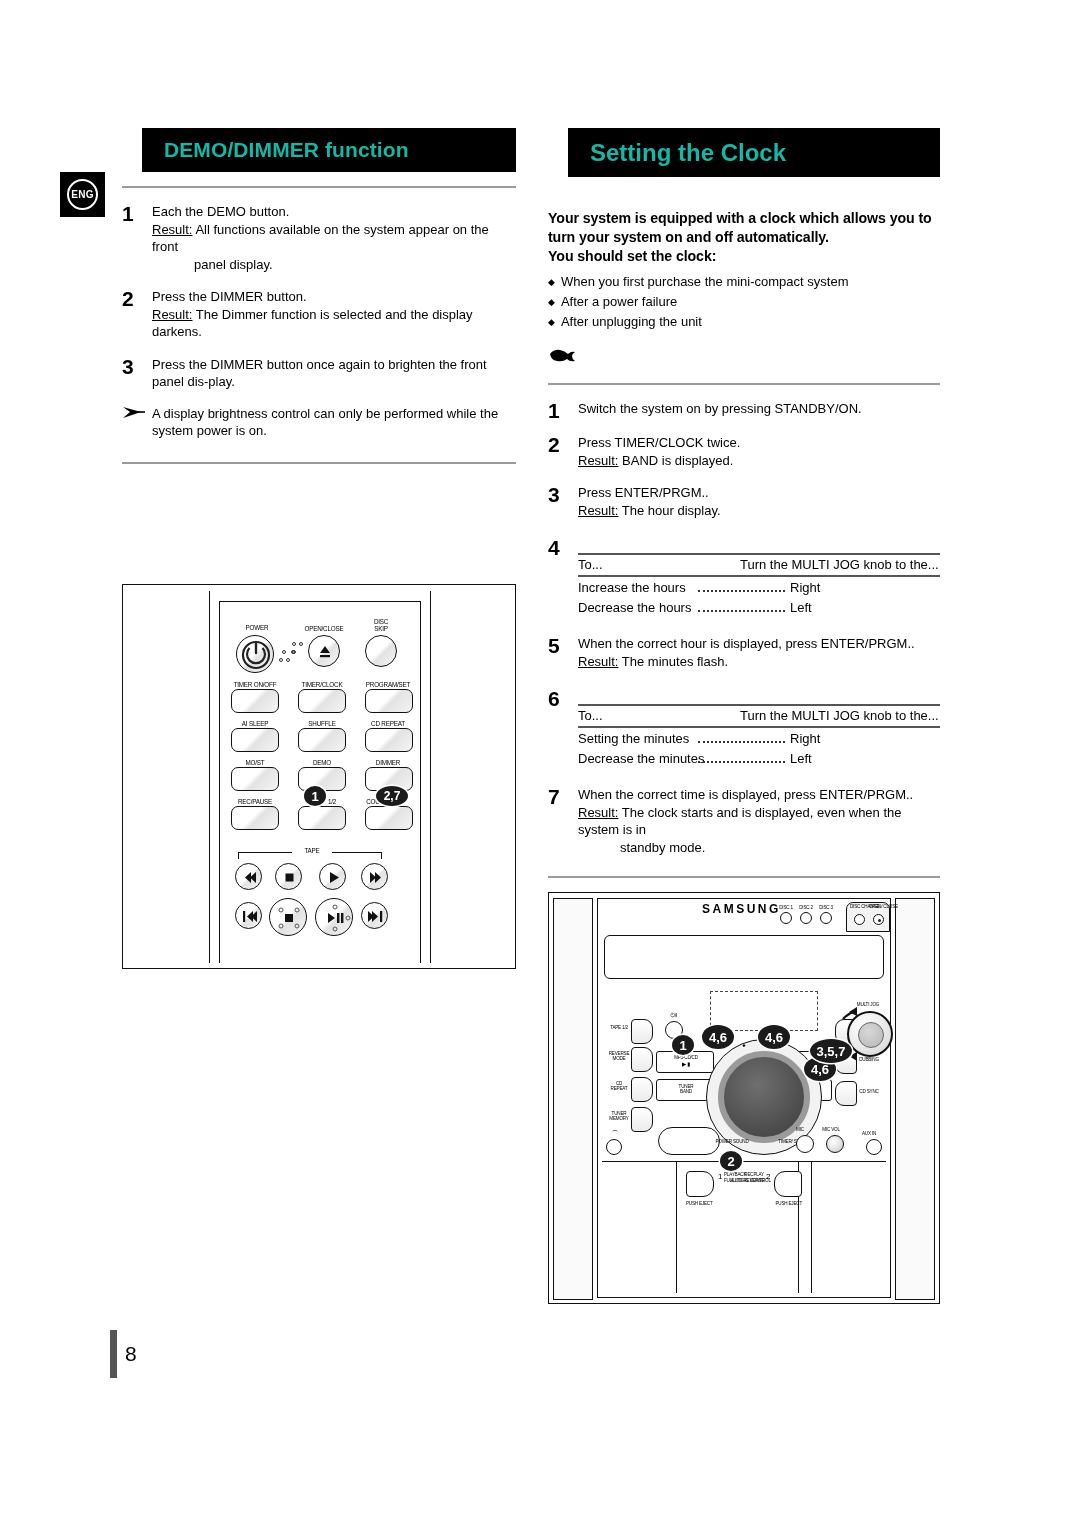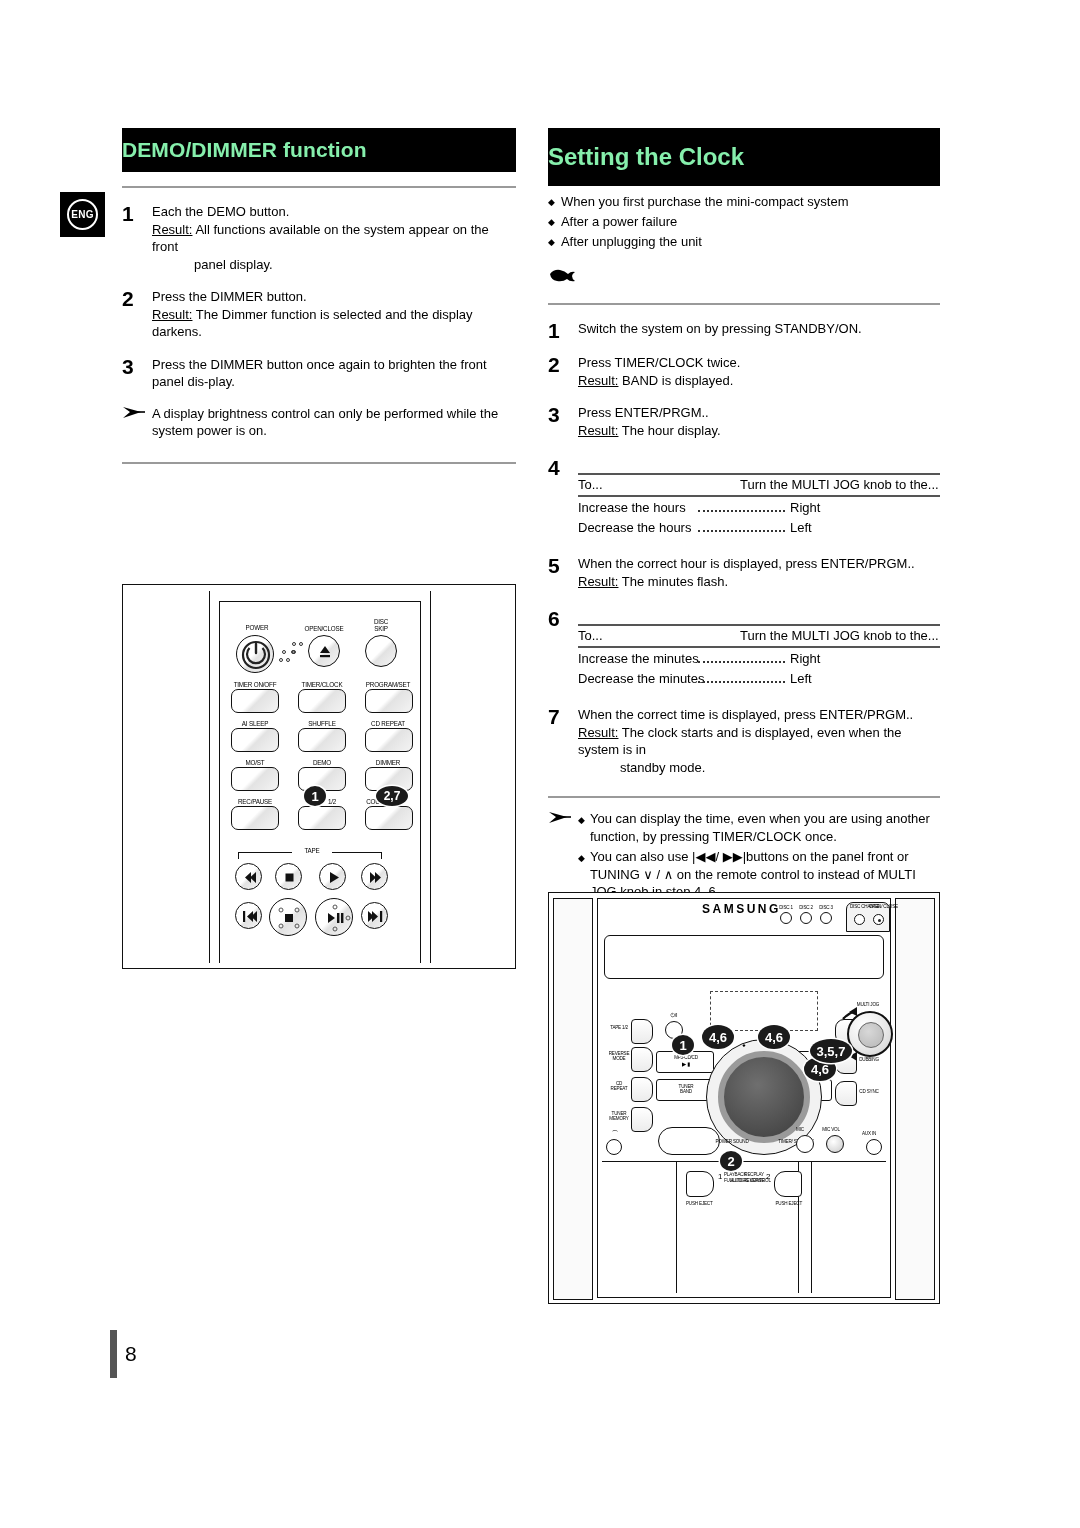--- a/index.html
+++ b/index.html
@@ -8,42 +8,44 @@
     width:1080px; height:1528px;
     background:#ffffff;
     font-family:"Liberation Sans", sans-serif;
     color:#000;
     position:relative;
     overflow:hidden;
   }
 
   
   .eng-badge{
-    position:absolute; left:60px; top:192px;
+    position:absolute; left:60px; top:172px;
     width:45px; height:45px; background:#000;
     display:flex; align-items:center; justify-content:center;
   }
   .eng-badge .ring{
     width:31px; height:31px; border:2px solid #fff; border-radius:50%;
     display:flex; align-items:center; justify-content:center;
     color:#fff; font-size:10px; font-weight:bold; letter-spacing:.2px;
   }
 
   
   .col-left  { position:absolute; left:122px; top:128px; width:394px; }
   .col-right { position:absolute; left:548px; top:128px; width:392px; }
 
   
   .titlebar{
-    background:#000; color:#86efac;
+    background:#000; color:#14b8a6;
     height:44px; display:flex; align-items:center;
+    padding-left:22px;
     font-weight:bold;
+    margin-left:20px;
   }
   .titlebar.left  { font-size:21px; letter-spacing:.1px; }
-  .titlebar.right { font-size:24px; height:58px; }
+  .titlebar.right { font-size:24px; height:49px; }
 
   
   .intro{
     font-weight:bold; font-size:14.4px; line-height:19.5px;
     margin-top:39px; letter-spacing:-0.1px;
   }
   .intro.right{ margin-top:32px; font-size:14.2px; line-height:19px;}
 
   .bullet-list{ margin-top:6px; }
   .bullet-row{
@@ -233,20 +235,24 @@
     <div class="body">A display brightness control can only be performed while the system power is on.</div>
   </div>
 
   <hr class="rule" style="margin-top:22px">
 </div>
 
 <div class="col-right">
 
   <div class="titlebar right">Setting the Clock</div>
 
+  <div class="intro right">
+    <span>Your system is equipped with a clock which allows you to turn your system on and off automatically.</span><br>
+    <span>You should set the clock:</span>
+  </div>
 
   <div class="bullet-list">
     <div class="bullet-row">
       <span class="diamond">◆</span>
       <span>When you first purchase the mini-compact system</span>
     </div>
     <div class="bullet-row">
       <span class="diamond">◆</span>
       <span>After a power failure</span>
     </div>
@@ -319,21 +325,21 @@
   </div>
 
   <div class="step" style="margin-top:18px">
     <div class="num">6</div>
     <div class="tbl">
       <div class="thead">
         <span class="c1">To...</span>
         <span class="c2">Turn the  MULTI JOG knob to the...</span>
       </div>
       <div class="trow">
-        <span class="c1">Increase the minutes</span>
+        <span class="c1">Setting the minutes</span>
         <span class="dots"></span>
         <span class="c3">Right</span>
       </div>
       <div class="trow">
         <span class="c1">Decrease the minutes</span>
         <span class="dots"></span>
         <span class="c3">Left</span>
       </div>
     </div>
   </div>

